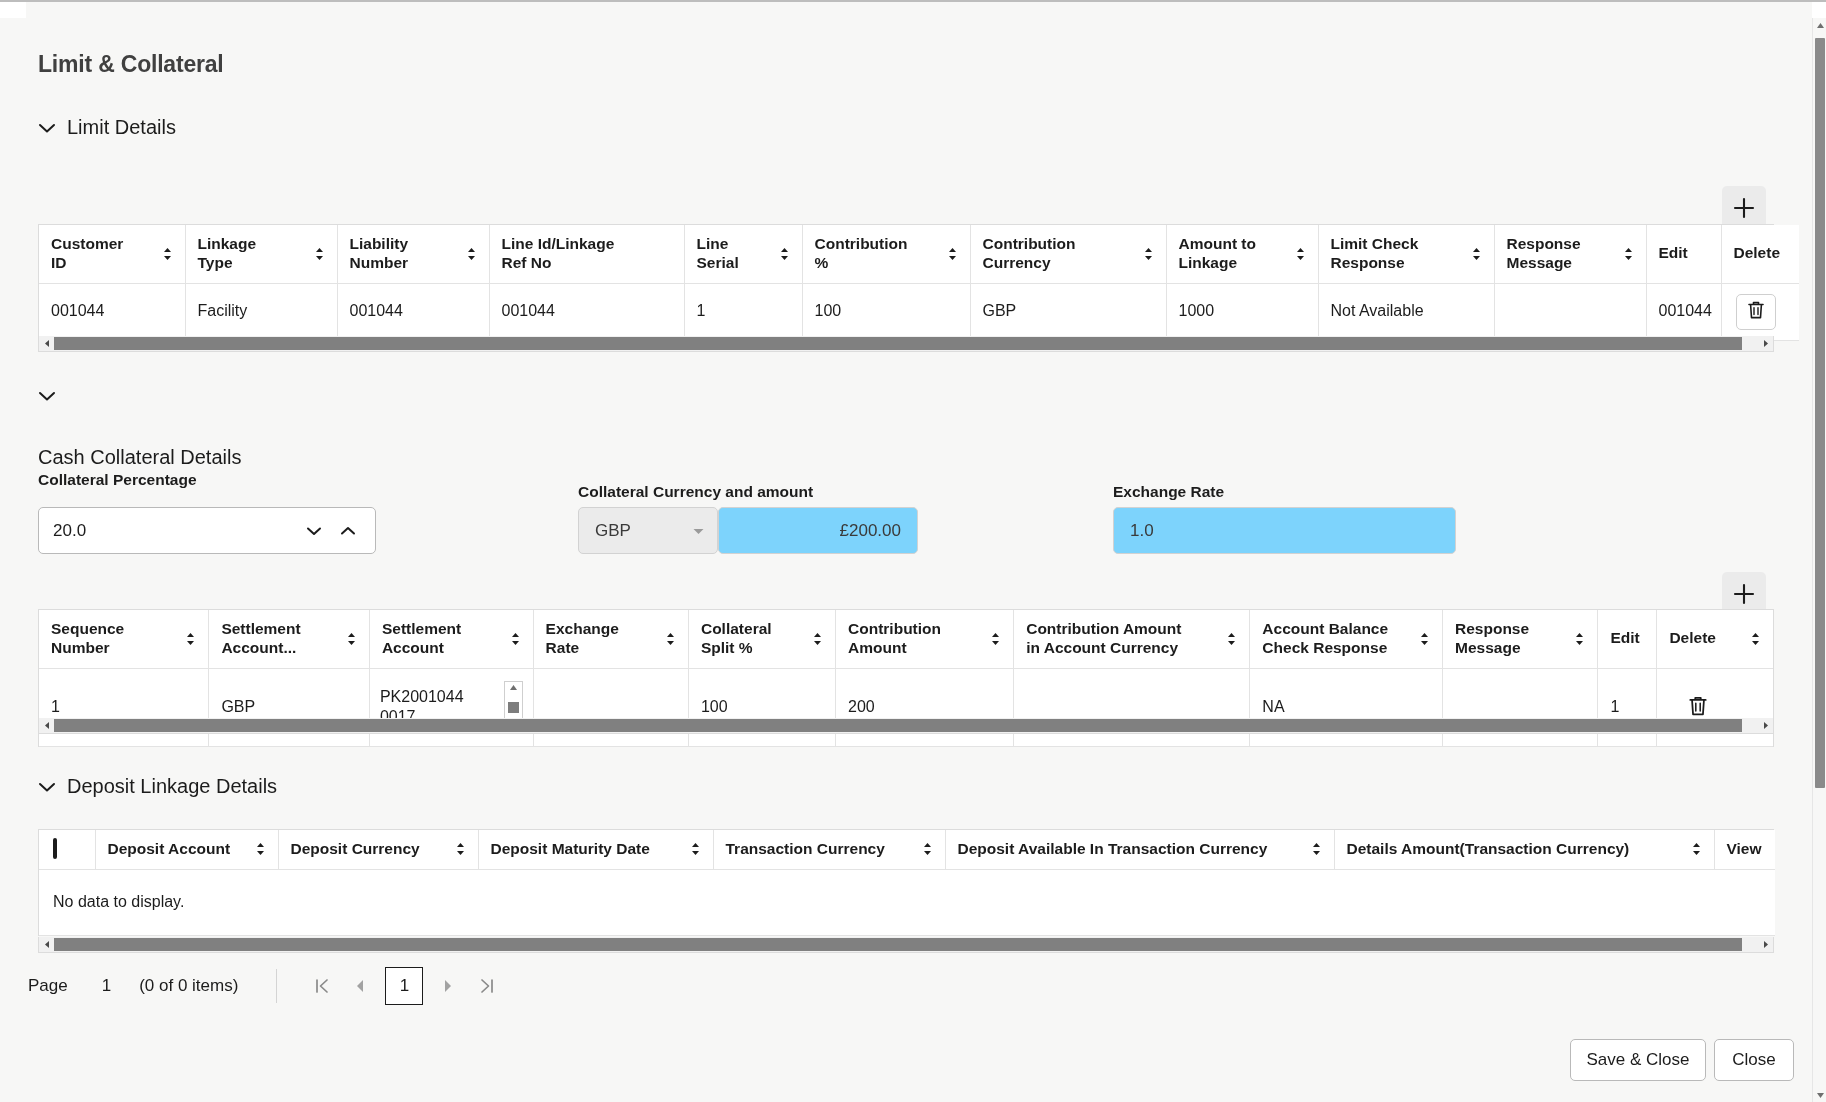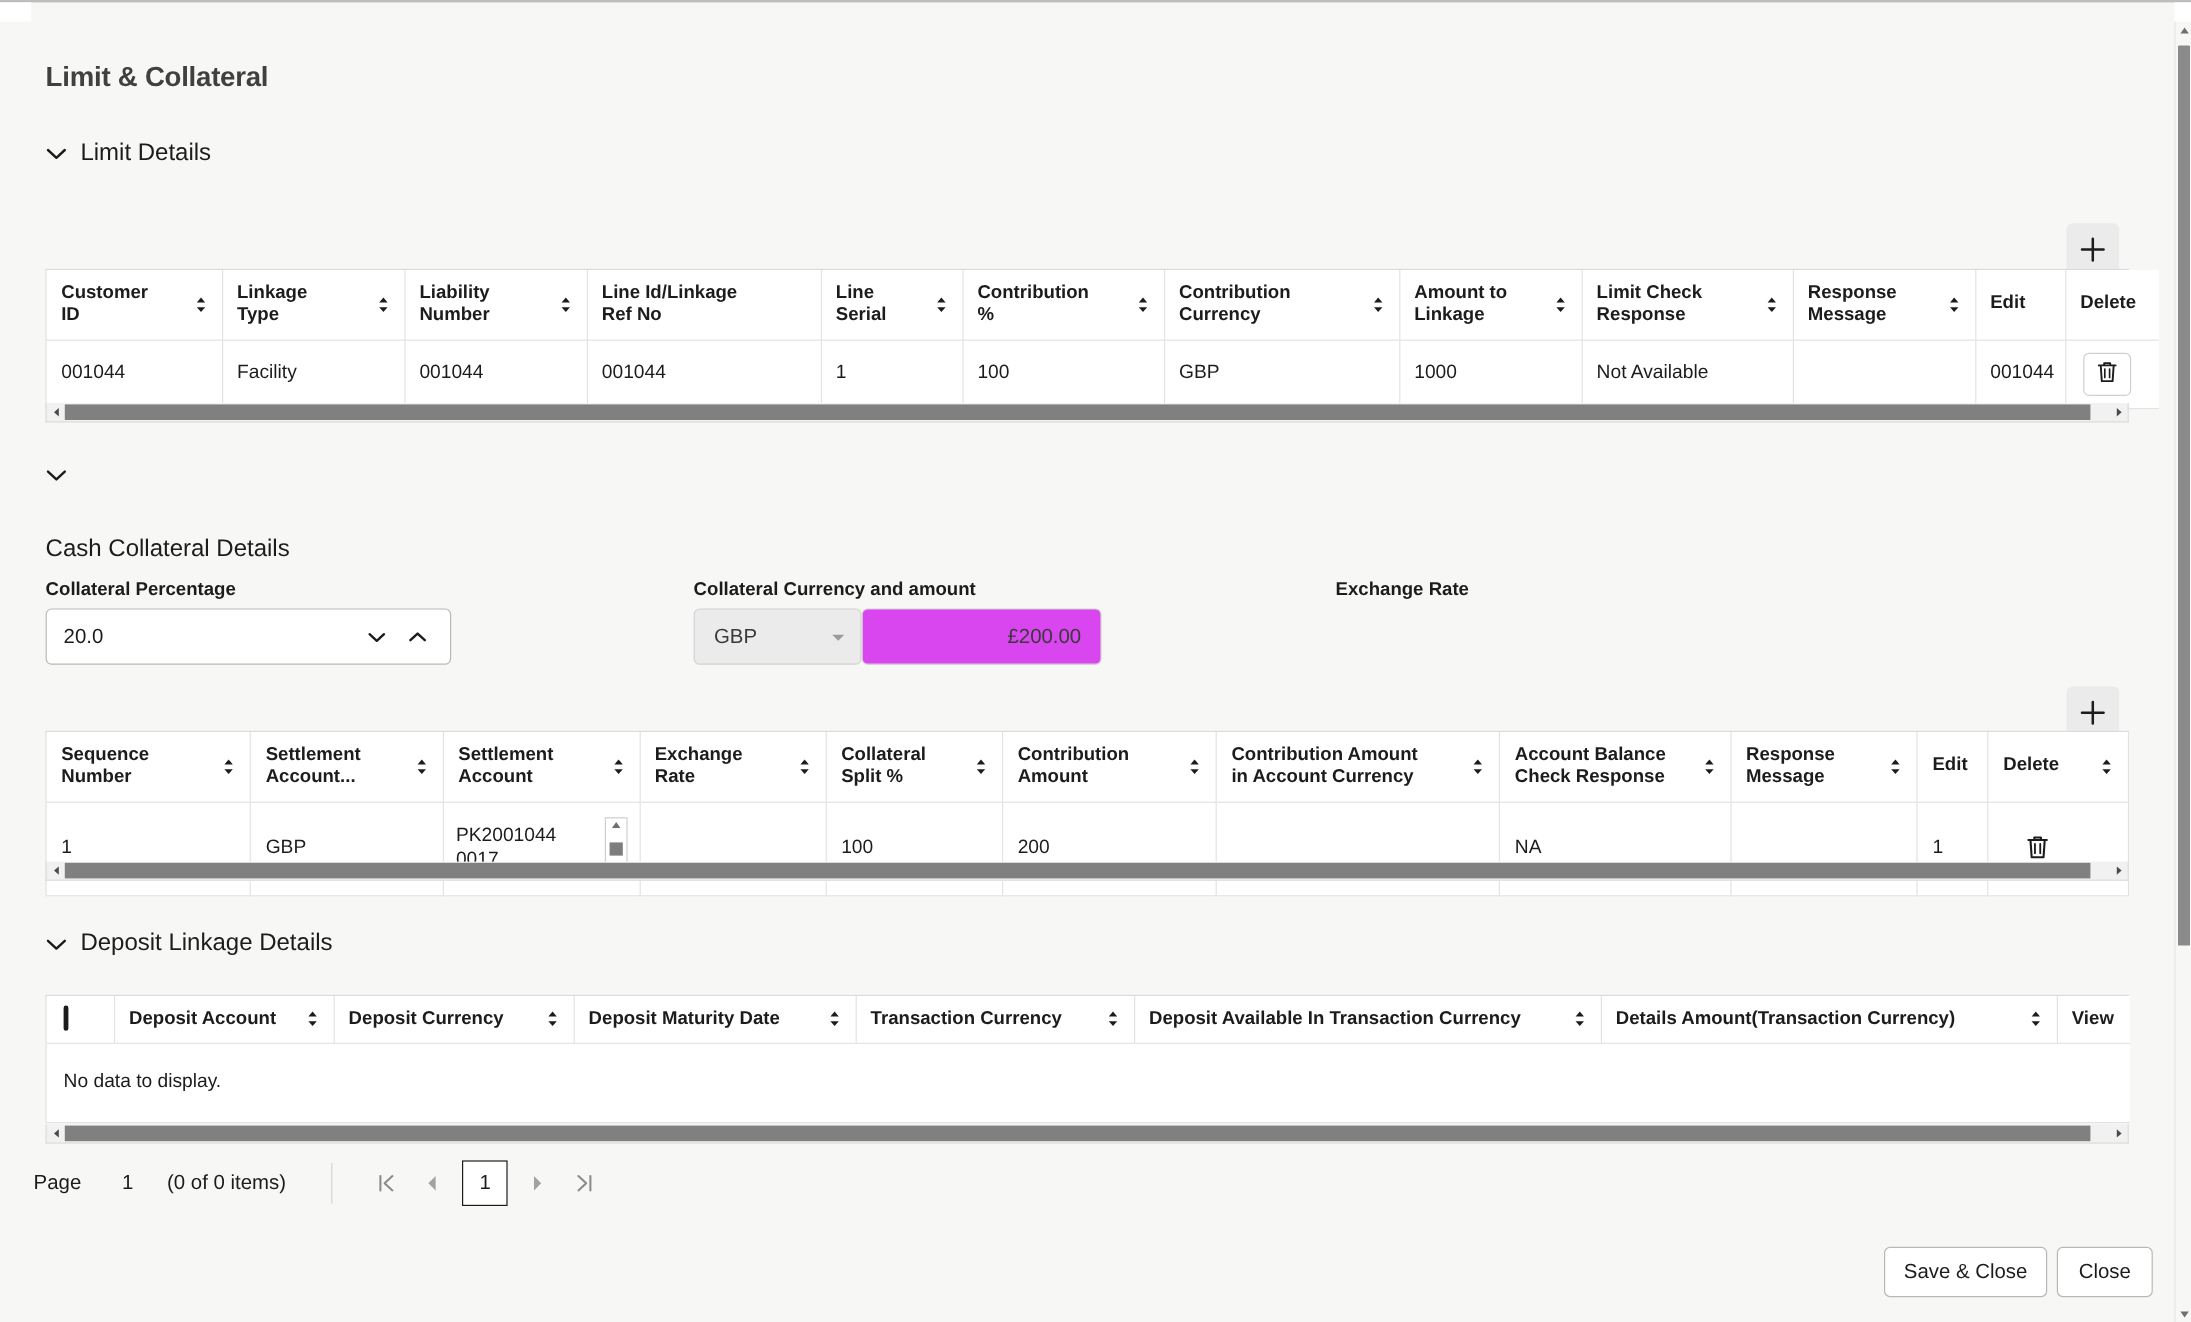--- a/index.html
+++ b/index.html
@@ -173,21 +173,21 @@
     background: #ebebeb;
     border: 1px solid #d2d2d2;
     border-radius: 5px;
     display:flex; align-items:center; justify-content:space-between;
     padding: 0 12px 0 16px;
     font-size: 17px; color:#3a3a3a;
   }
   .ro-input {
     position: absolute;
     height: 47px;
-    background: #d946ef;
+    background: #7dd3fc;
     border: 1px solid #d2d2d2;
     border-radius: 5px;
     display:flex; align-items:center;
     padding: 0 16px;
     font-size: 17px; color:#3a3a3a;
   }
   .ro-input.right { justify-content: flex-end; }
 
   
   .cell-spin { display:flex; align-items:center; gap:6px; }
@@ -467,21 +467,21 @@
           <svg width="18" height="12" viewBox="0 0 18 12">
               <path d="M2 3 L9 9.5 L16 3" fill="none" stroke="#1c1c1c" stroke-width="2" stroke-linecap="round" stroke-linejoin="round"></path>
             </svg>
         </span>
       </div>
 
       <div class="section-head" style="left:38px; top:428px;">
         <span class="label">Cash Collateral Details</span>
       </div>
 
-      <div class="field-label" style="left:38px; top:465px;">Collateral Percentage</div>
+      <div class="field-label" style="left:38px; top:453px;">Collateral Percentage</div>
       <div class="spinner-box" style="left:38px; top:489px; width:338px;">
         <span class="val">20.0</span>
         <span class="sbtn">
             <svg width="18" height="12" viewBox="0 0 18 12">
               <path d="M3 3.5 L9 9 L15 3.5" fill="none" stroke="#1c1c1c" stroke-width="2" stroke-linecap="round" stroke-linejoin="round"></path>
             </svg>
           </span>
         <span class="sbtn">
             <svg width="18" height="12" viewBox="0 0 18 12">
               <path d="M3 8.5 L9 3 L15 8.5" fill="none" stroke="#1c1c1c" stroke-width="2" stroke-linecap="round" stroke-linejoin="round"></path>
@@ -494,20 +494,23 @@
         <span>GBP</span>
         <span><svg width="13" height="9" viewBox="0 0 13 9">
               <path d="M1.5 2 L6.5 7 L11.5 2 Z" fill="#9a9a9a"></path>
             </svg></span>
       </div>
       <div class="ro-input right" style="left:718px; top:489px; width:200px;">
         <span>£200.00</span>
       </div>
 
       <div class="field-label" style="left:1113px; top:465px;">Exchange Rate</div>
+      <div class="ro-input" style="left:1113px; top:489px; width:343px;">
+        <span>1.0</span>
+      </div>
 
       <button class="add-btn" style="left:1722px; top:554px;">
         <svg width="22" height="22" viewBox="0 0 22 22">
             <path d="M11 2 V20 M2 11 H20" stroke="#1c1c1c" stroke-width="2.1" stroke-linecap="round"></path>
           </svg>
       </button>
 
       <div class="grid" style="left:38px; top:591px; width:1736px;">
         <table class="gt">
           <colgroup>

